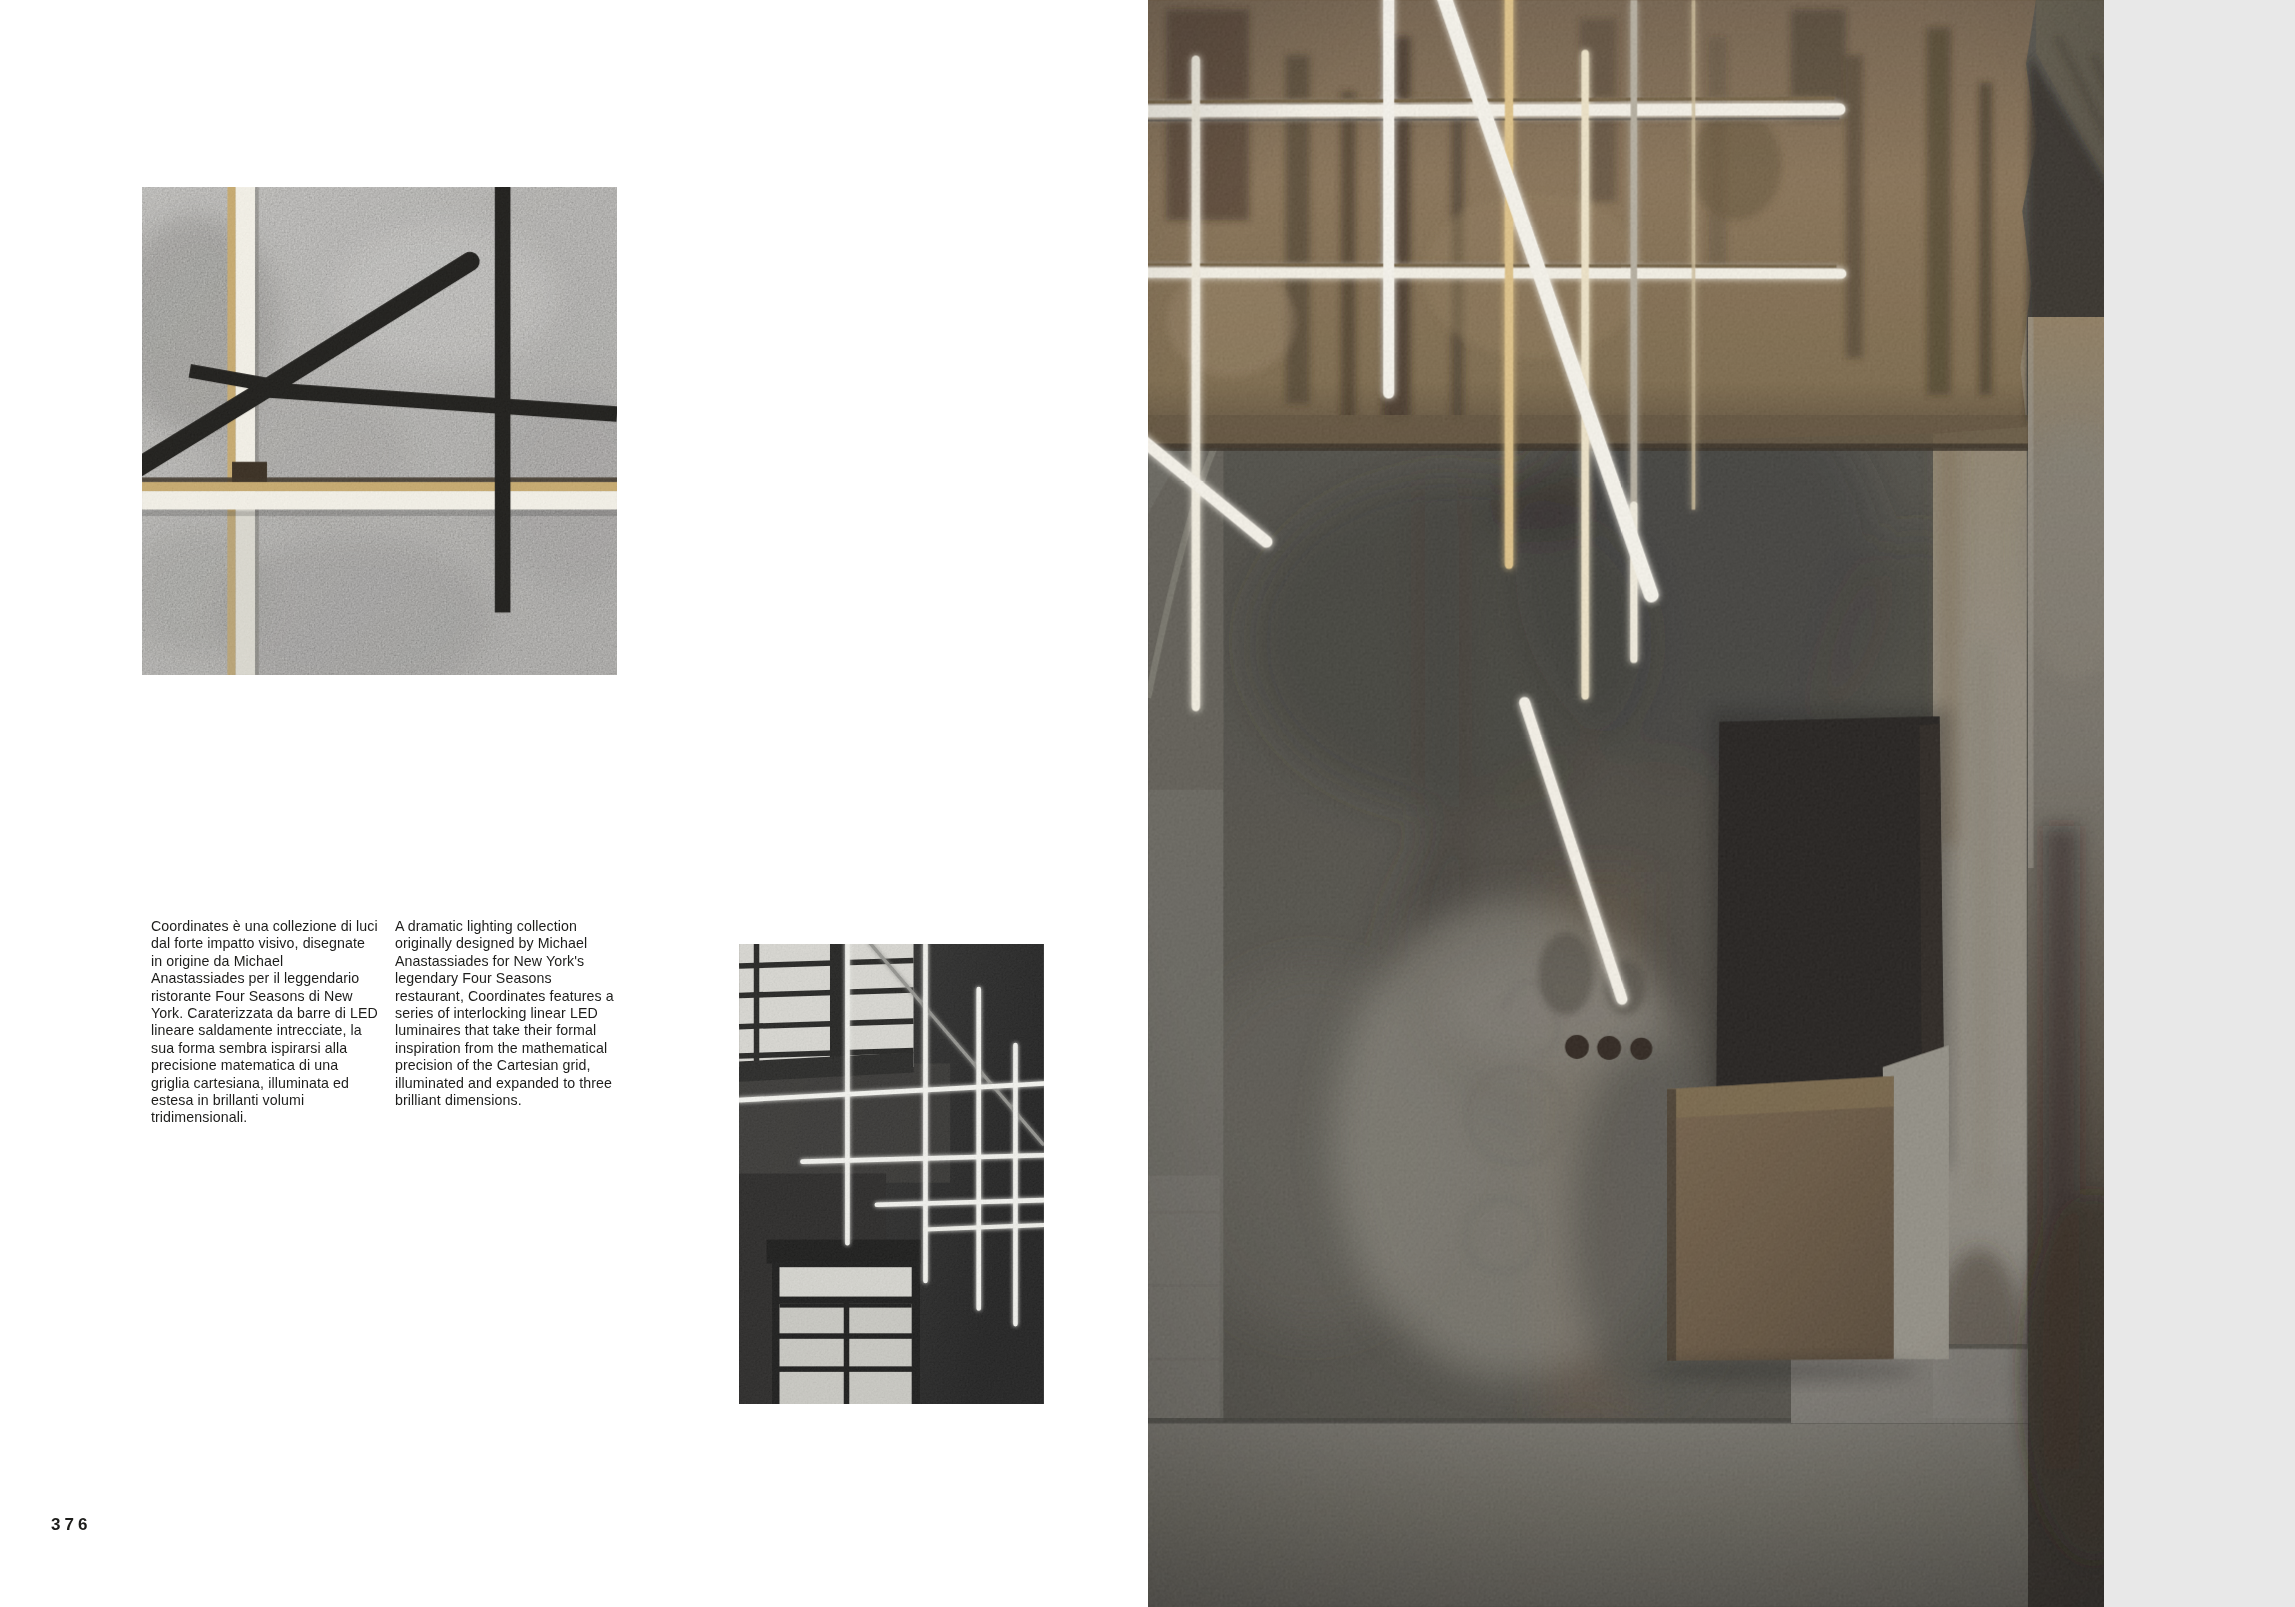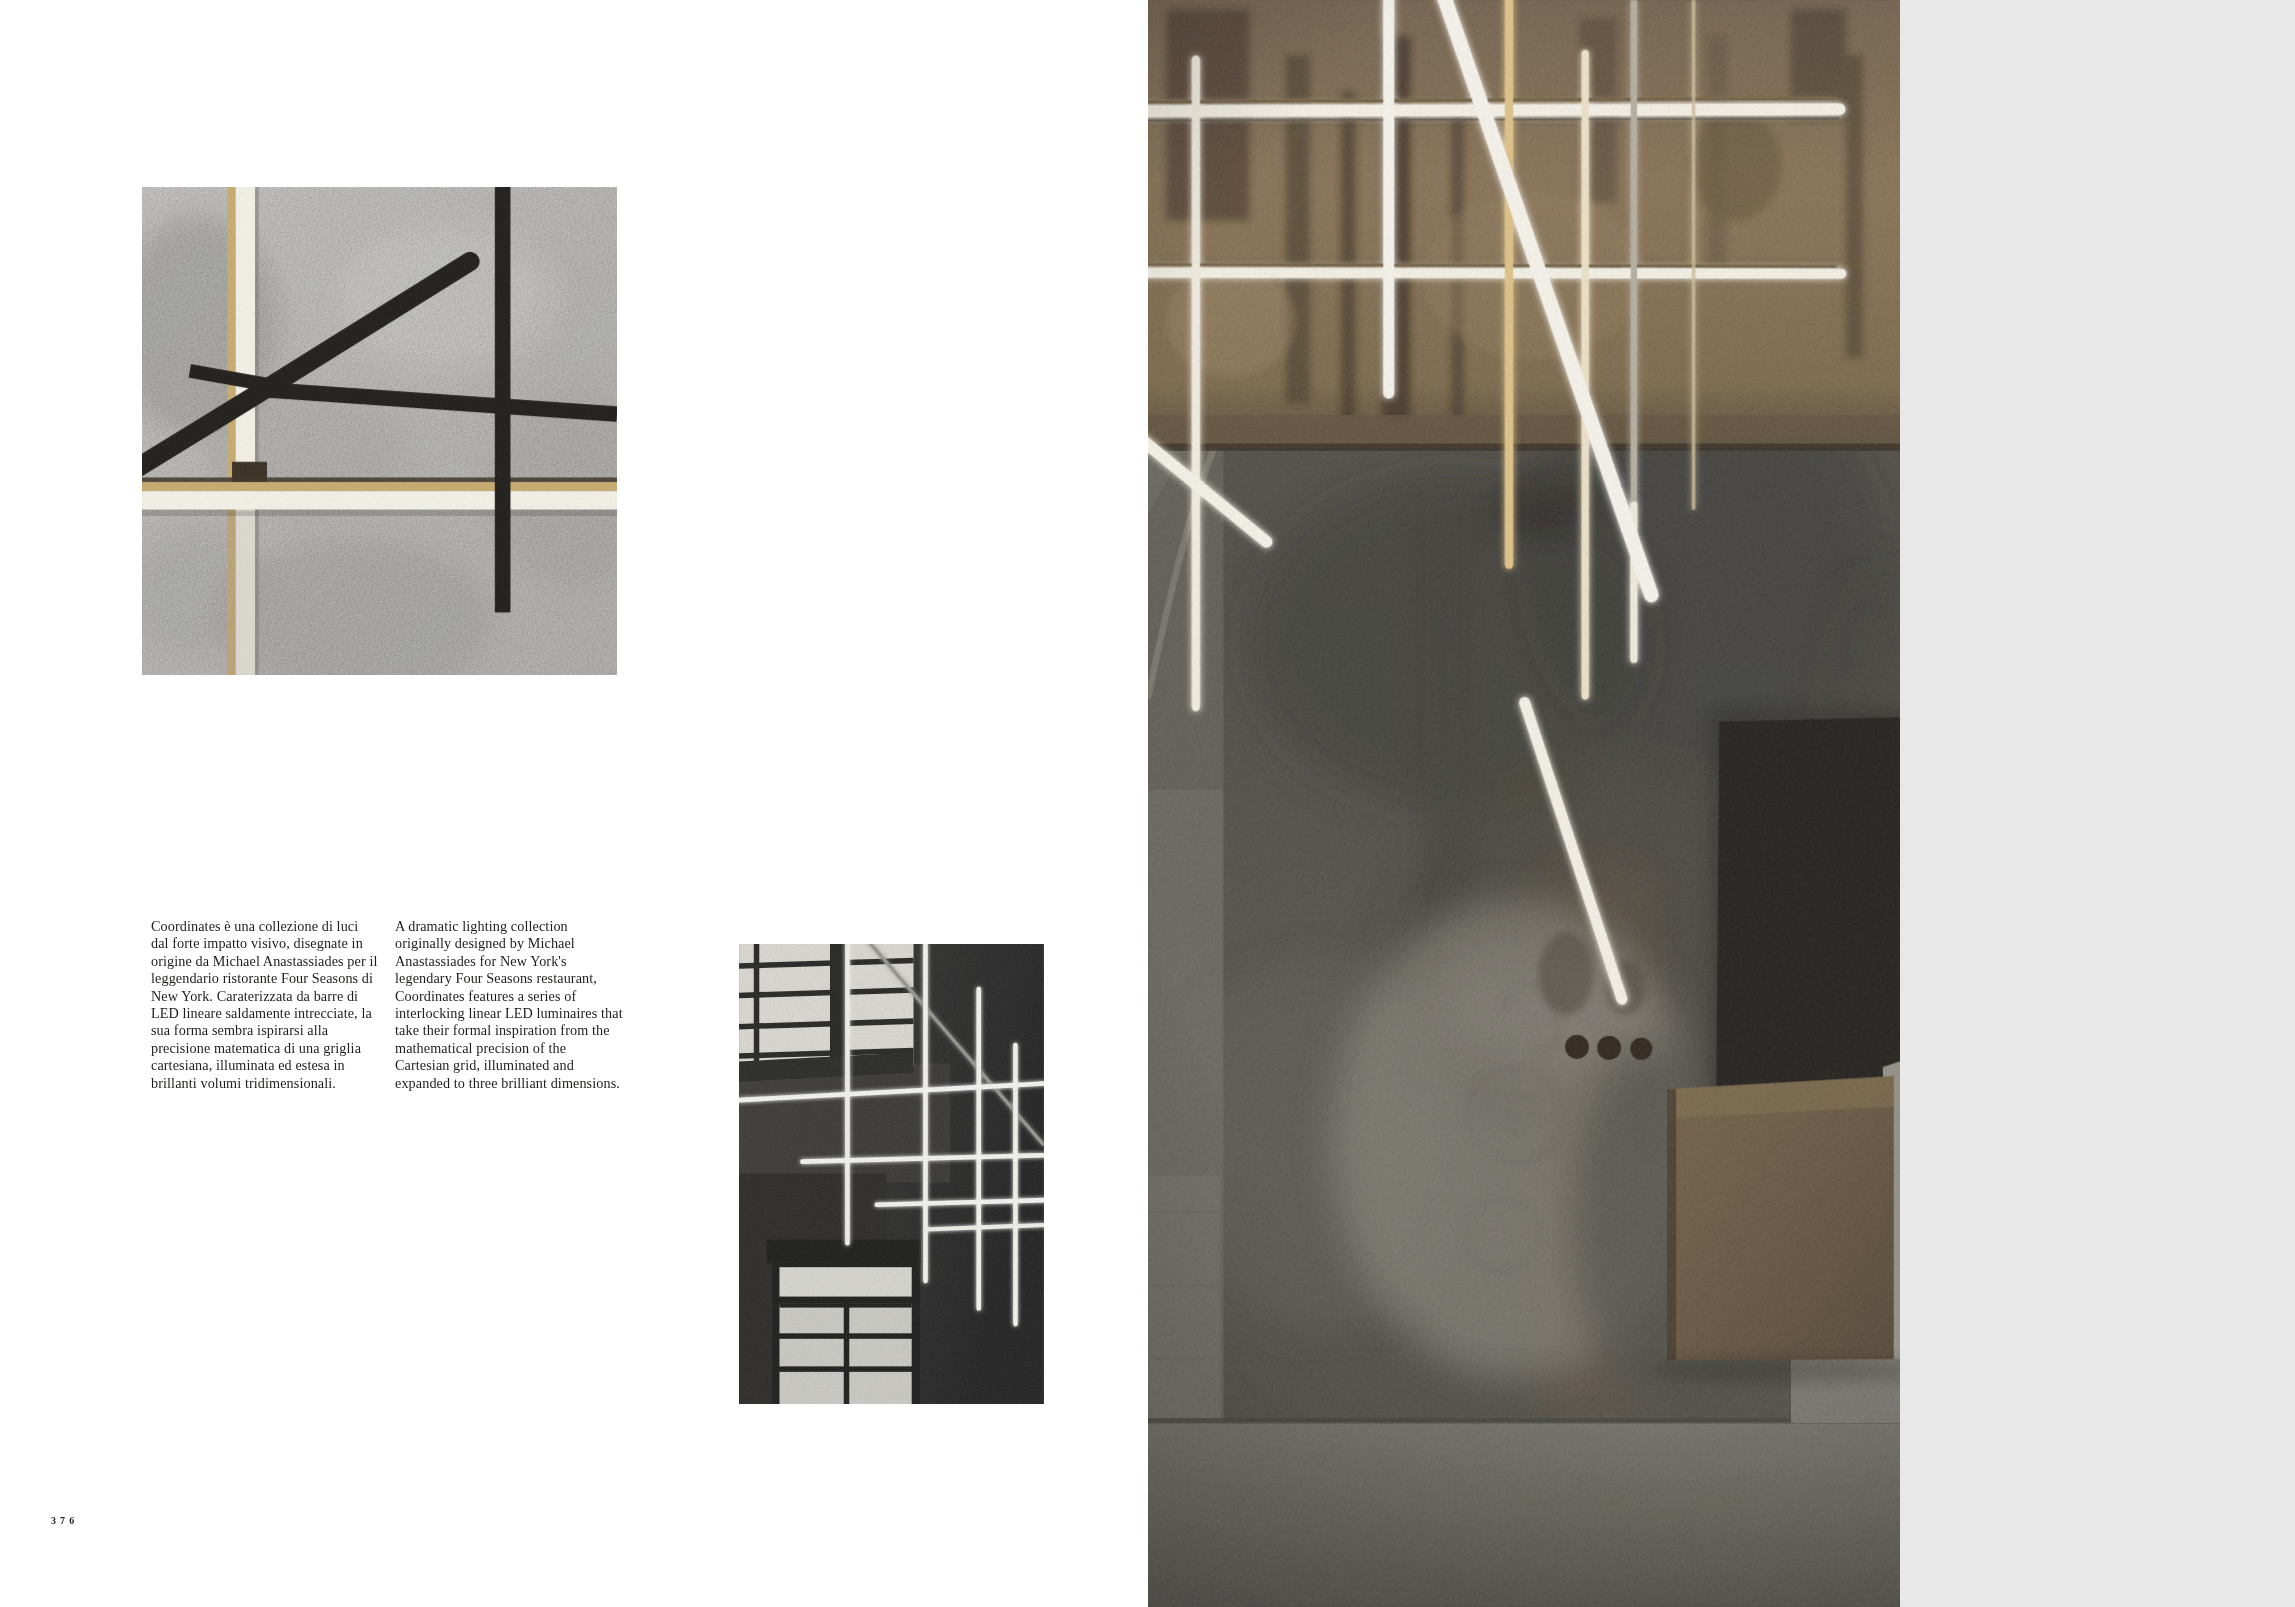--- a/index.html
+++ b/index.html
@@ -1,32 +1,32 @@
 <!DOCTYPE html>
 <html style="font-size:14.7px"><head>
 <meta charset="utf-8">
 <style>
   html,body{margin:0;padding:0;background:#e8e8e8;}
   .spread{
-    position:relative;width:1900px;height:1607px;background:#ffffff;
-    font-family:Liberation Serif, serif;overflow:hidden;
+    position:relative;width:2104px;height:1607px;background:#ffffff;
+    font-family:Liberation Sans, sans-serif;overflow:hidden;
   }
   .photo{position:absolute;overflow:hidden;}
   .photo svg{display:block;}
   #detail-photo{left:142px;top:187px;width:475px;height:488px;}
   #small-photo{left:739px;top:944px;width:305px;height:460px;}
   #main-photo{left:1148px;top:0;width:1148px;height:1607px;}
   .text-col{
     position:absolute;top:918px;color:#1d1d1b;
     font-size:14.2px;line-height:17.4px;letter-spacing:0.1px;
   }
   #text-italian{left:151px;width:228px;}
   #text-english{left:395px;width:228px;}
   .pagenum{
-    position:absolute;font-size:10px;font-weight:700;letter-spacing:4.1px;
+    position:absolute;font-size:17px;font-weight:700;letter-spacing:4.1px;
     color:#1d1d1b;
   }
   #pagenum-left{left:51px;top:1515px;}
   #pagenum-right{left:2210px;top:1513px;color:#f2f1ed;}
 </style>
 </head>
 <body>
 
 <div class="spread">
 

